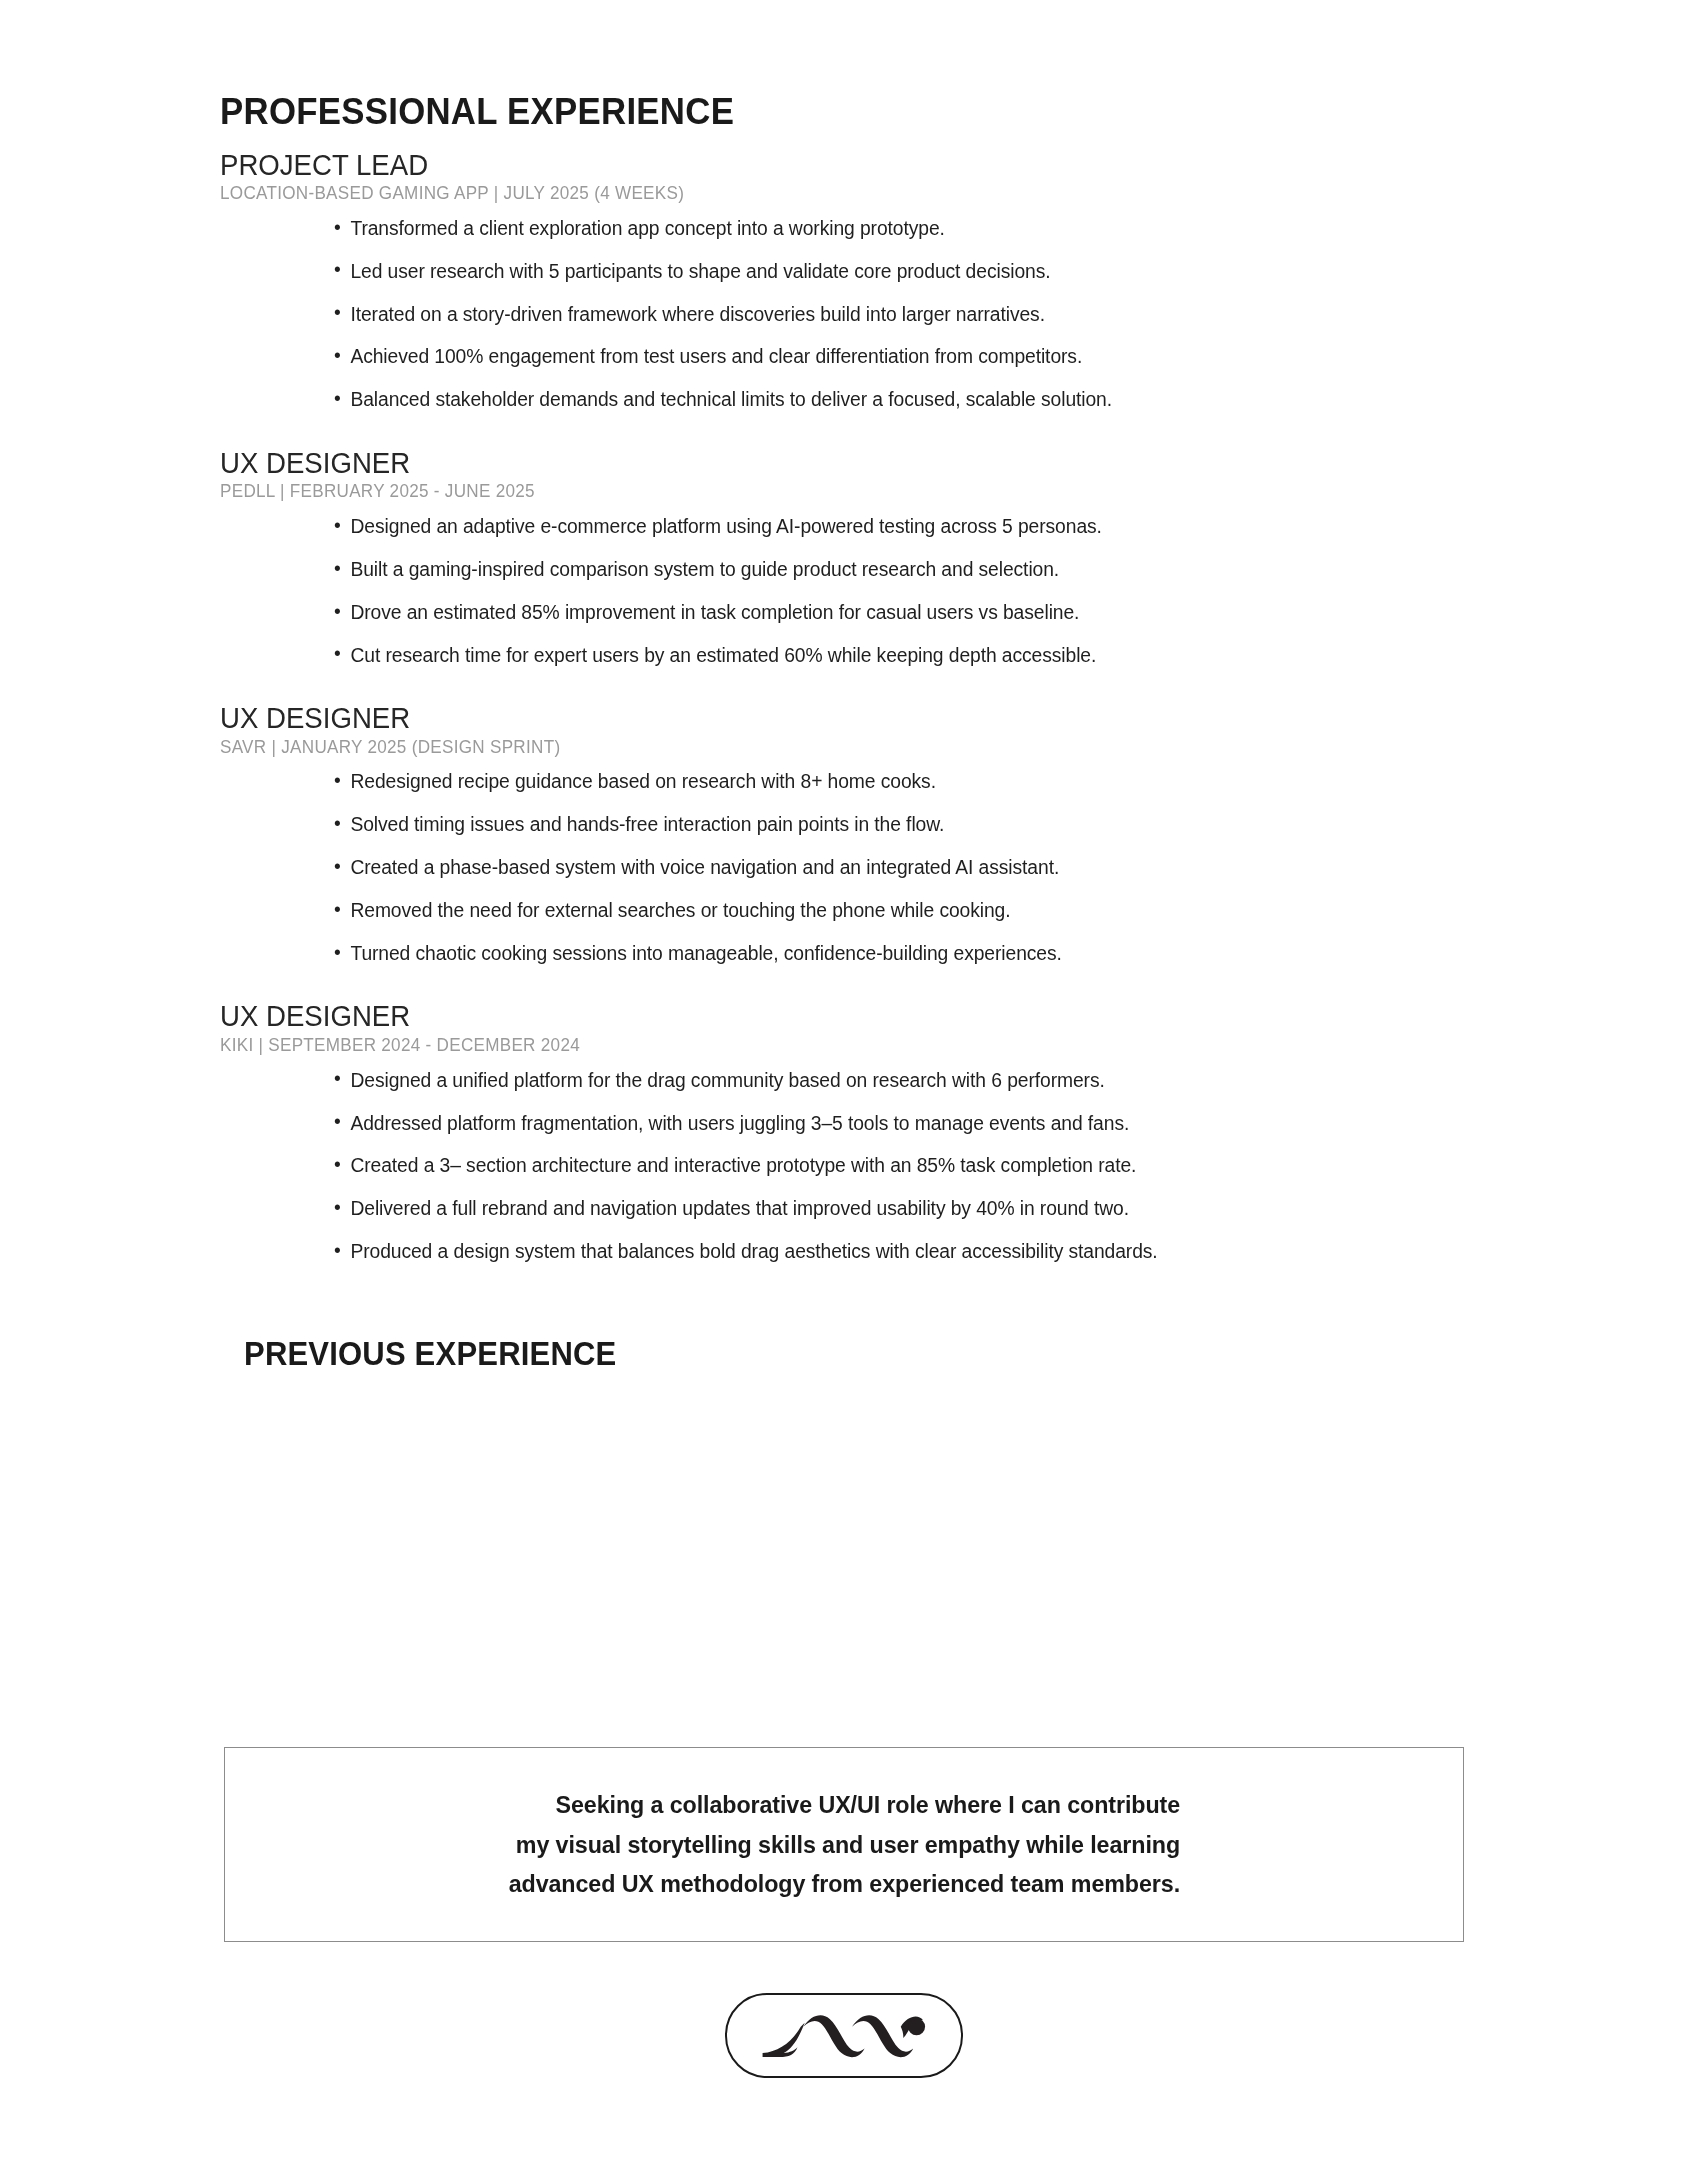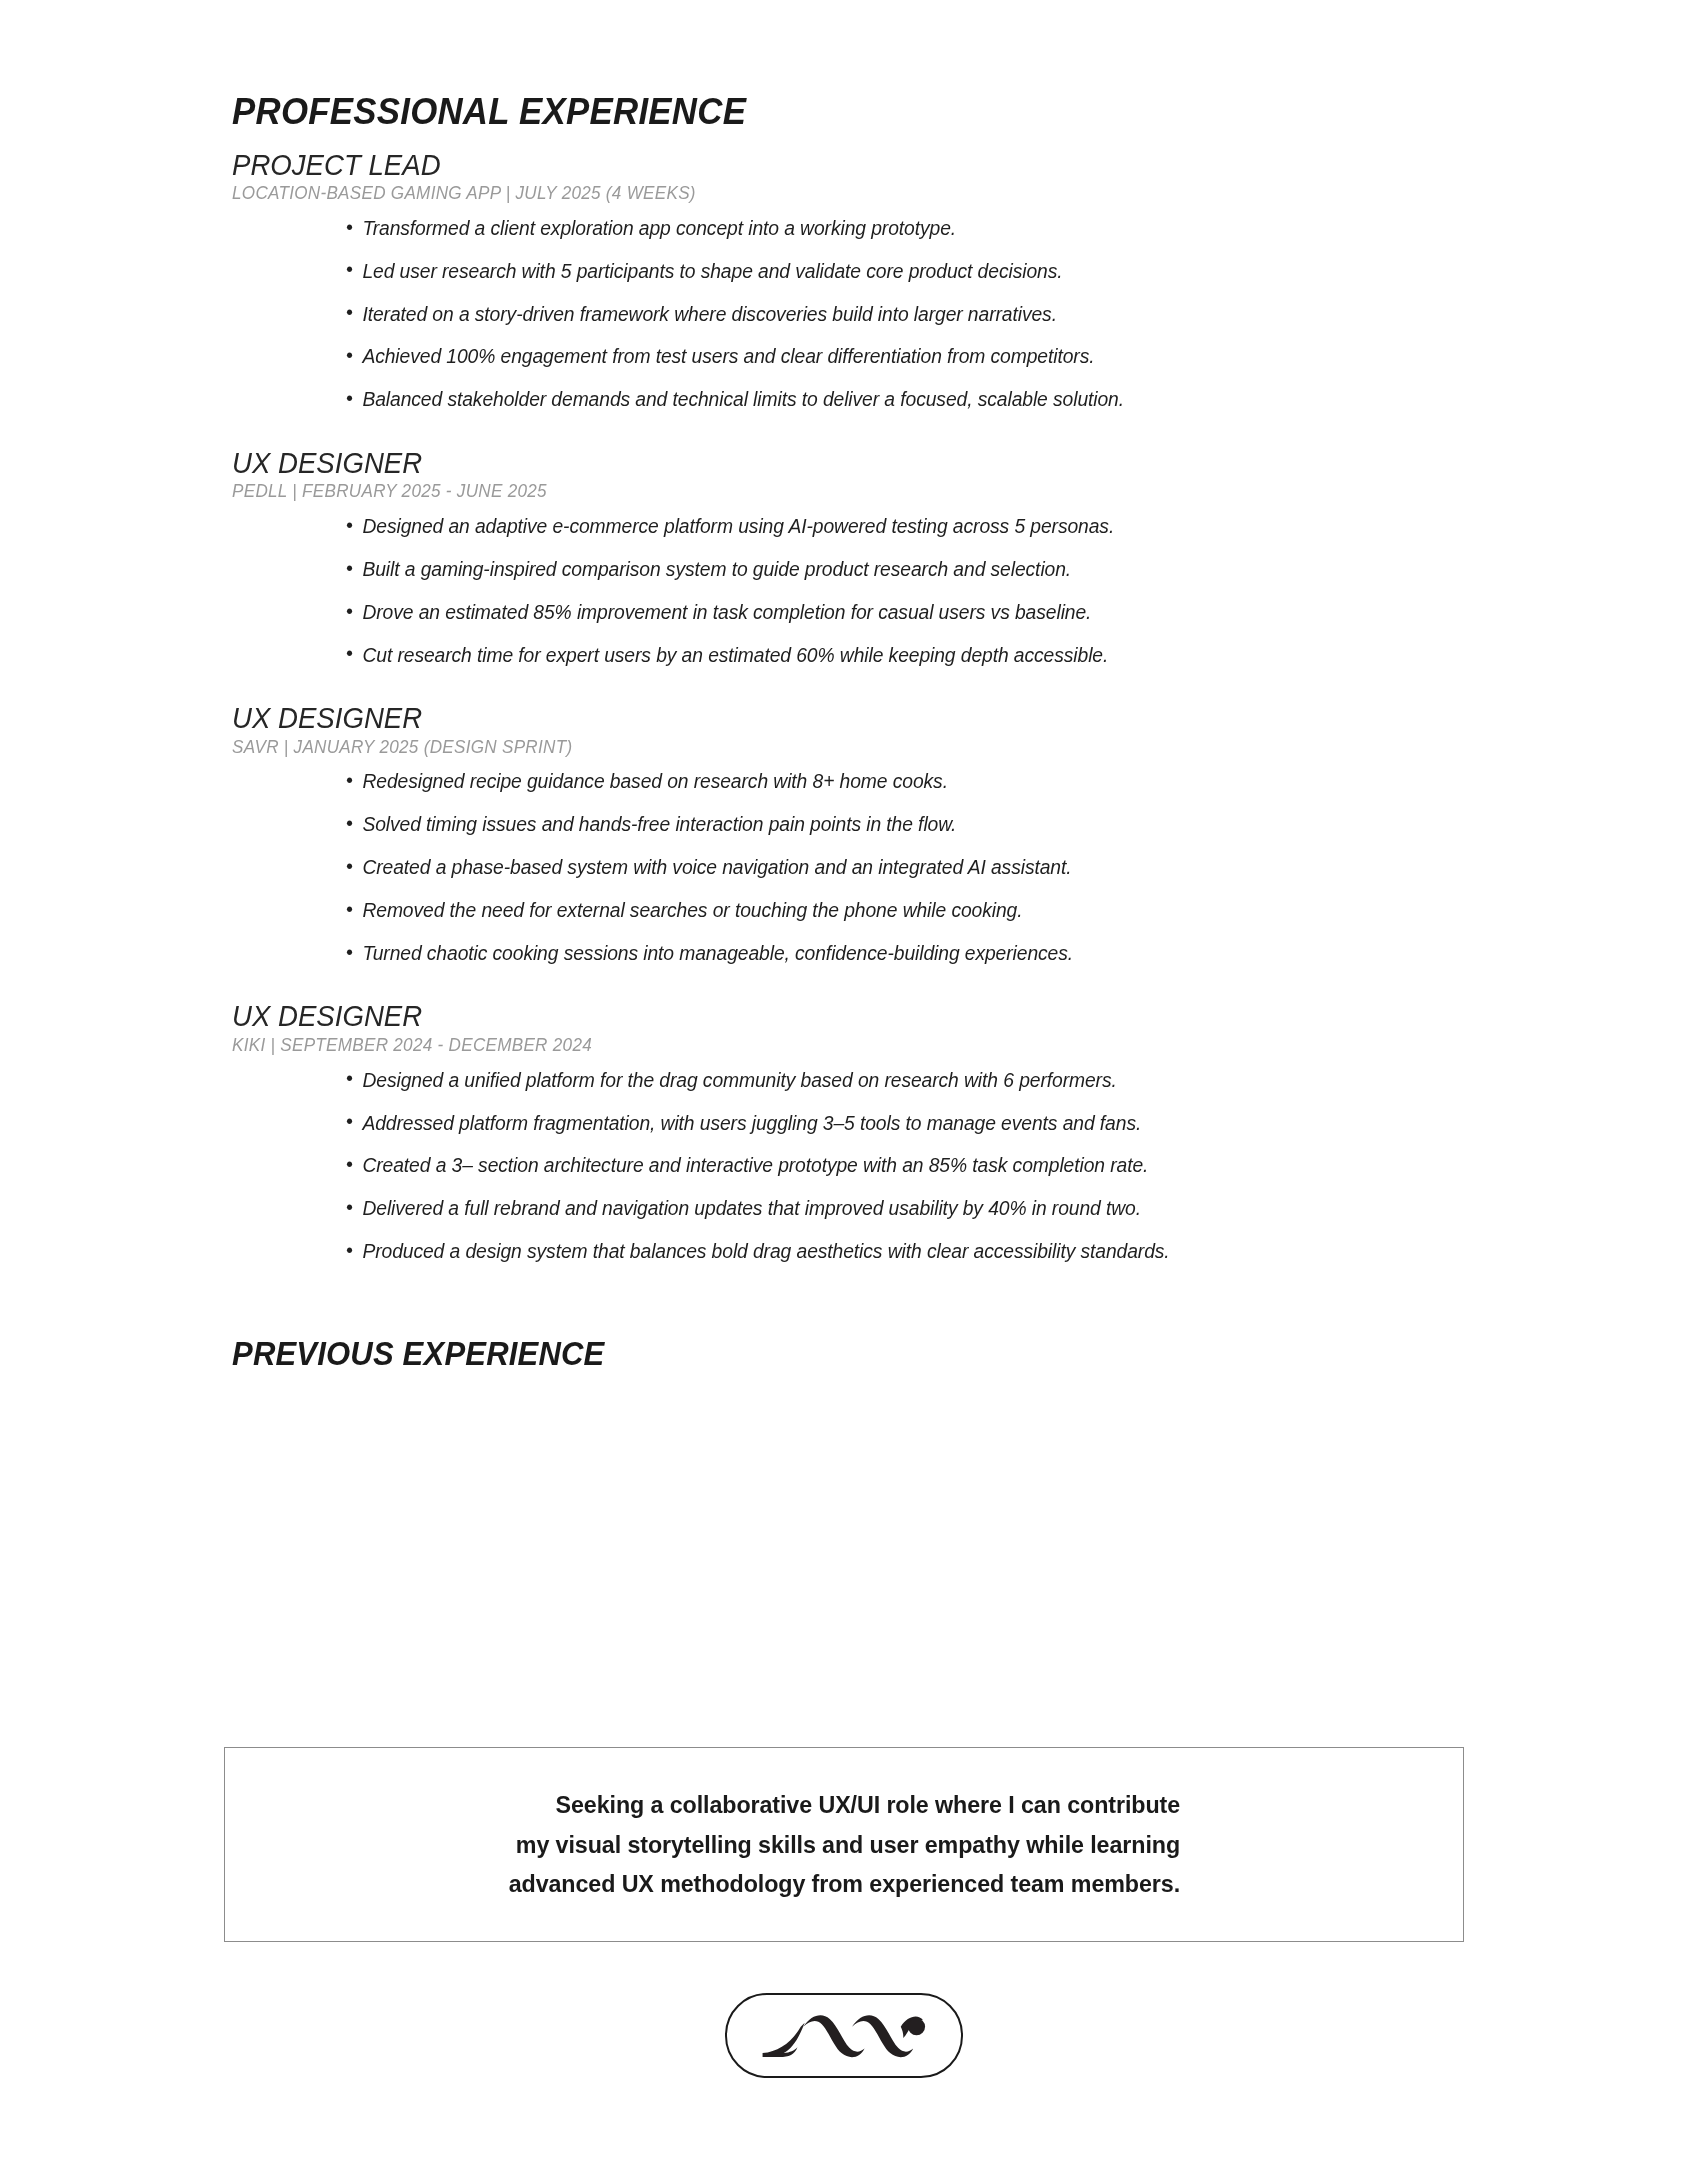--- a/index.html
+++ b/index.html
@@ -19,24 +19,23 @@
     position: relative;
     width: 1687px;
     height: 2183px;
     box-sizing: border-box;
     padding: 0;
     overflow: hidden;
   }
 
   .content {
     position: absolute;
-    left: 232px;
+    left: 220px;
     top: 93px;
     width: 1241px;
-    font-style: italic;
   }
 
   
   .section-title {
     font-size: 37px;
     font-weight: 700;
     letter-spacing: 0.3px;
     color: #1a1a1a;
     line-height: 1.0;
     margin: 0 0 18.5px 0;
@@ -96,20 +95,21 @@
     left: 0;
     top: -1.3px;
     font-size: 20px;
     line-height: 1.12;
     color: #1f1f1f;
   }
 
   
   .prev-block {
     margin-top: 74px;
+    margin-left: 24px;
   }
   .prev-title {
     font-size: 33px;
     font-weight: 700;
     letter-spacing: 0.2px;
     color: #1a1a1a;
     line-height: 1.0;
     margin: 0 0 10.6px 0;
     transform: scaleX(0.94);
     transform-origin: left center;

